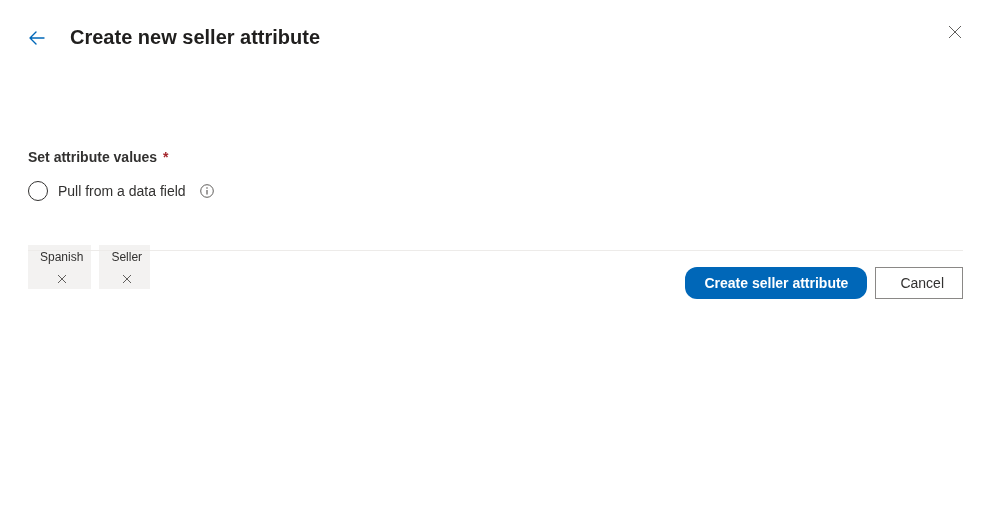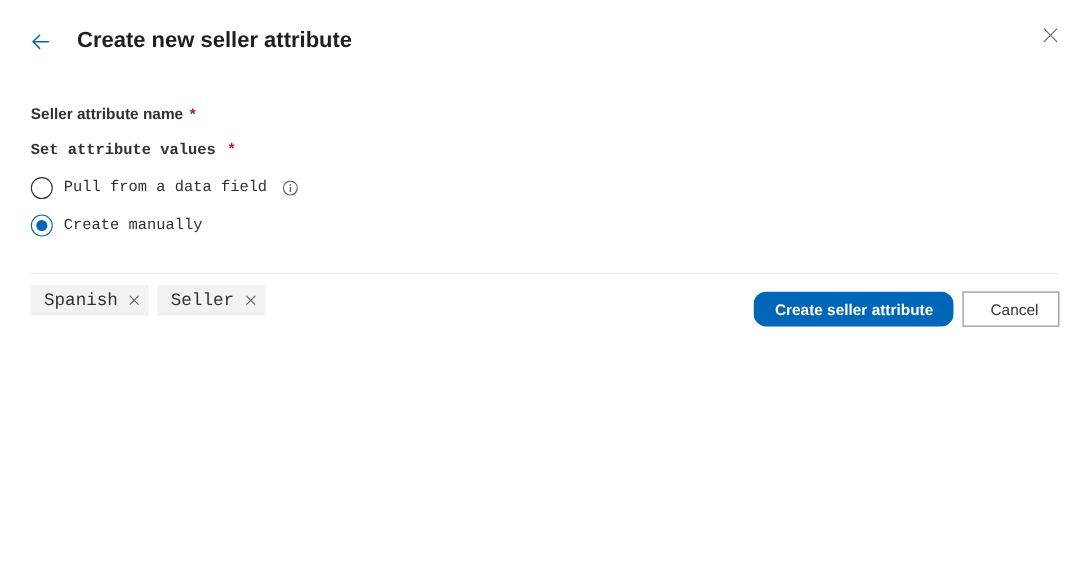--- a/index.html
+++ b/index.html
@@ -58,22 +58,21 @@
       border: none;
       border-bottom: 1px solid #8a8886;
       padding: 6px 4px;
       font-size: 14px;
       font-family: inherit;
       outline: none;
       background: transparent;
       color: #323130;
     }
     .section-block {
-      margin-top: 18px;
-      font-family: Liberation Mono, monospace;
+      margin-top: 38px;
     }
     .section-label {
       font-size: 14px;
       font-weight: 600;
     }
     .radio-group {
       margin-top: 16px;
     }
     .radio-row {
       display: flex;
@@ -126,22 +125,23 @@
       margin-top: 44px;
       display: flex;
       gap: 8px;
     }
     .chip {
       background: #f3f2f1;
       padding: 5px 8px 5px 12px;
       display: inline-flex;
       align-items: center;
       gap: 10px;
-      font-size: 16px;
-      color: #323130;
+      font-size: 12px;
+      color: #323130;
+      flex-direction: column;
     }
     .chip-remove {
       color: #605e5c;
       cursor: pointer;
       display: inline-flex;
     }
     .footer {
       position: absolute;
       bottom: 16px;
       left: 28px;
@@ -187,49 +187,40 @@
   <div class="header-row">
     <span class="back-icon">
       <svg width="18" height="18" viewBox="0 0 18 18">
           <path d="M8 3 L2 9 L8 15 M2 9 L16 9" stroke="currentColor" stroke-width="1.4" fill="none" stroke-linecap="round" stroke-linejoin="round"></path>
         </svg>
     </span>
     <h1 class="title">Create new seller attribute</h1>
   </div>
 
   <div class="field-block">
-    <label class="field-label">
-      <span>Seller attribute name</span>
-      <span class="req">*</span>
-    </label><br>
+    <br>
   </div>
 
   <div class="section-block">
     <div class="section-label">
       <span>Set attribute values</span>
       <span class="req">*</span>
     </div>
 
     <div class="radio-group">
       <div class="radio-row">
         <span class="radio-outer"></span>
         <span class="radio-label">Pull from a data field</span>
         <span class="info-icon">
           <svg width="14" height="14" viewBox="0 0 14 14">
               <circle cx="7" cy="7" r="6.3" stroke="currentColor" stroke-width="1" fill="none"></circle>
               <circle cx="7" cy="4" r="0.8" fill="currentColor"></circle>
               <rect x="6.4" y="6" width="1.2" height="4.5" fill="currentColor"></rect>
             </svg>
         </span>
-      </div>
-      <div class="radio-row">
-        <span class="radio-outer selected">
-          <span class="radio-inner"></span>
-        </span>
-        <span class="radio-label">Create manually</span>
       </div>
     </div>
 
 
     <div class="chips">
       <span class="chip">
         <span>Spanish</span>
         <span class="chip-remove">
           <svg width="10" height="10" viewBox="0 0 10 10">
               <path d="M1 1 L9 9 M9 1 L1 9" stroke="currentColor" stroke-width="1"></path>

